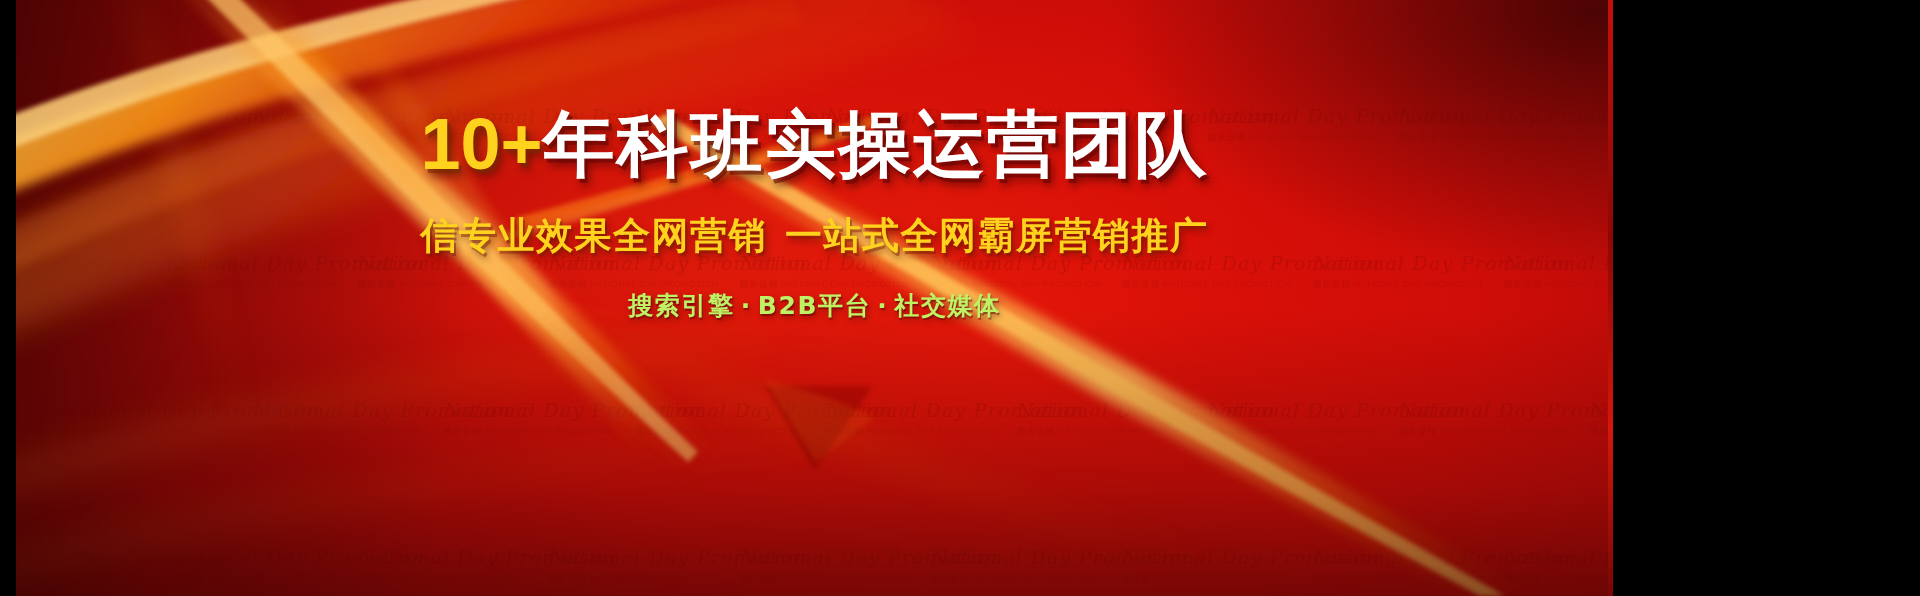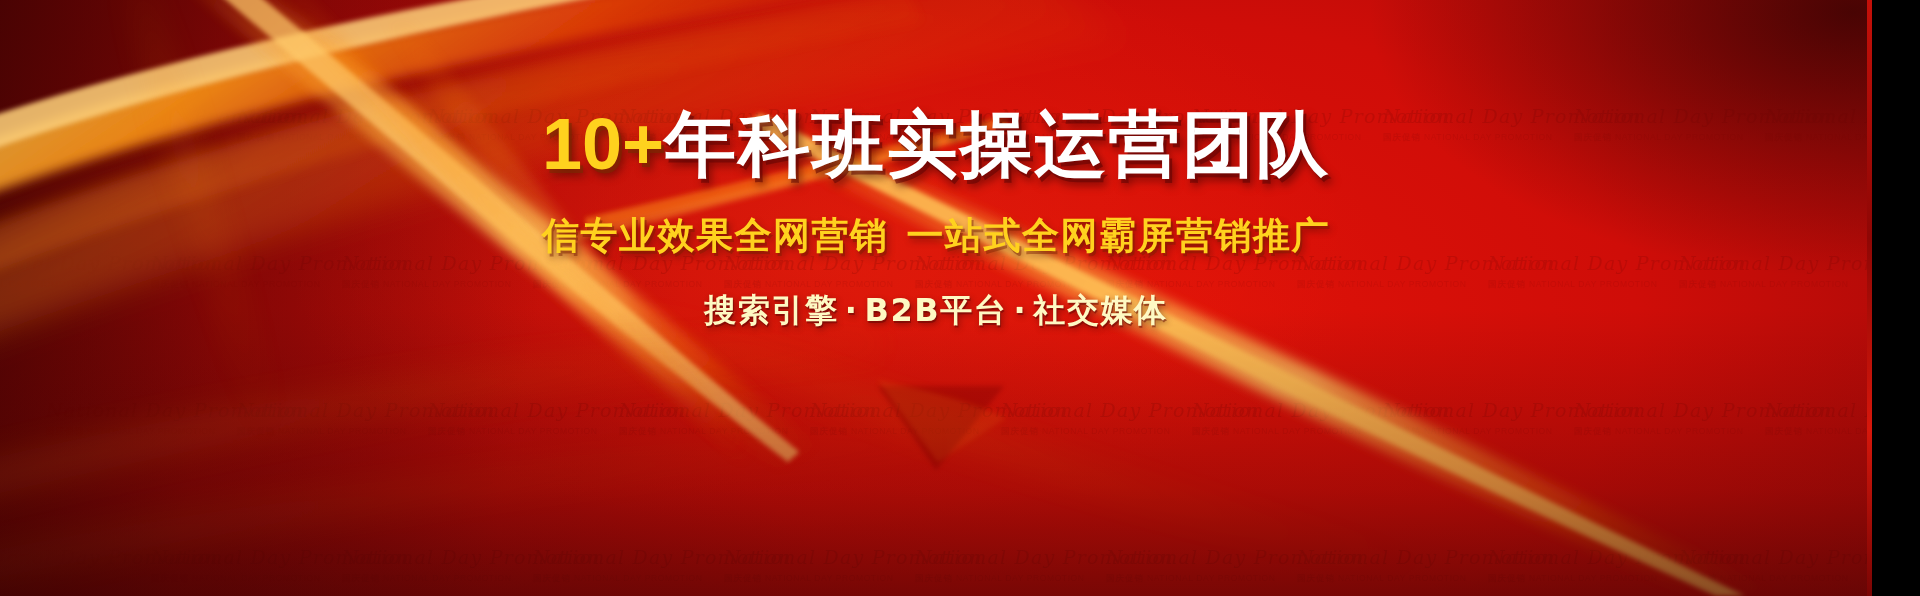--- a/index.html
+++ b/index.html
@@ -5,25 +5,26 @@
 <style>
   html, body {
     margin: 0;
     padding: 0;
     background: #000;
   }
   * { box-sizing: border-box; }
 
   .banner {
     position: relative;
-    width: 1872px;
+    width: 1597px;
     height: 596px;
     overflow: hidden;
     font-family: "Liberation Sans", "DejaVu Sans", sans-serif;
     background: #b8060a;
+    margin-left: 16px;
   }
 
   
   .bg-base {
     position: absolute;
     inset: 0;
     background:
       radial-gradient(ellipse 1400px 900px at 62% 55%, #e01208 0%, #cf0d08 34%, #a80a08 62%, #7d0605 100%),
       linear-gradient(105deg, #8d0706 0%, #c30d08 28%, #da1008 50%, #b80a07 76%, #820605 100%);
   }
@@ -137,24 +138,24 @@
     text-shadow:
       2px 3px 0 rgba(120,30,2,0.45),
       3px 5px 7px rgba(60,8,2,0.45);
     text-align: center;
   }
   .subline .gap { display: inline-block; width: 18px; }
 
   .tagline {
     margin-top: 28px;
     font-family: "DejaVu Sans", "Liberation Sans", sans-serif;
-    font-size: 32px;
+    font-size: 25px;
     font-weight: 700;
     letter-spacing: 1.6px;
-    color: #fef9c3;
+    color: #bef264;
     white-space: nowrap;
     text-shadow:
       1px 2px 0 rgba(100,6,4,0.5),
       2px 3px 6px rgba(50,2,2,0.45);
   }
   .tagline .sep { padding: 0 6px; }
 
   
   .edge-sliver {
     position: absolute;

